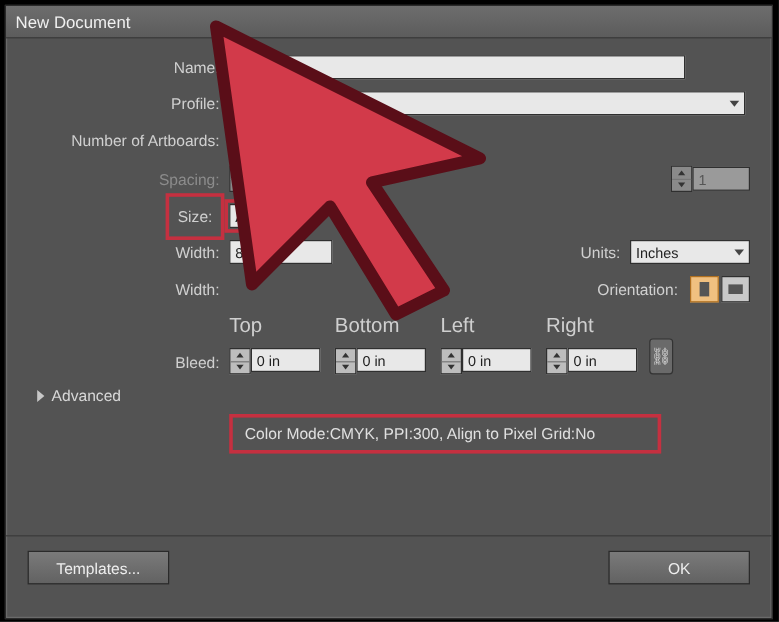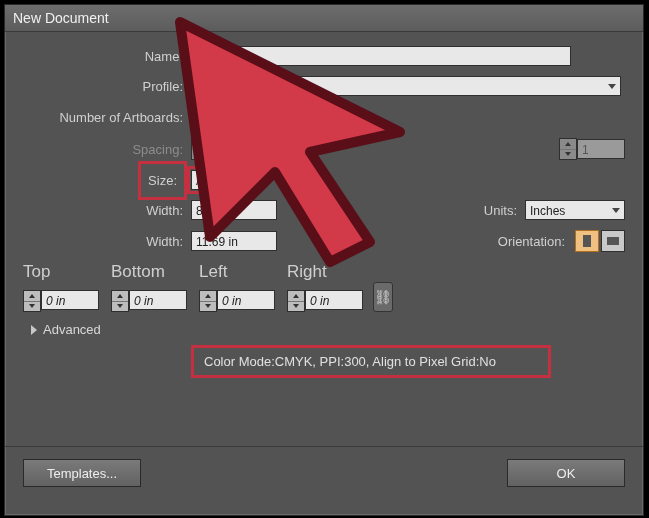--- a/index.html
+++ b/index.html
@@ -53,21 +53,21 @@
     border-bottom:4px solid #333;
   }
   .stepper .down::before{
     content:"";border-left:3px solid transparent;border-right:3px solid transparent;
     border-top:4px solid #333;
   }
   .stepper.disabled{background:#8a8a8a;}
   .hl{outline:3px solid #c53040;outline-offset:1px;}
   .bleed-col{display:flex;flex-direction:column;margin-right:12px;}
   .bleed-col .hdr{font-size:17px;color:#cfcfcf;margin-bottom:8px;}
-  .bleed-box{display:flex;font-style:italic;}
+  .bleed-box{display:flex;}
   .bleed-box .numfield{width:58px;}
   .orient-btn{
     width:22px;height:20px;background:#c9c9c9;border:1px solid #2f2f2f;
     margin-left:2px;display:flex;align-items:center;justify-content:center;
   }
   .orient-btn.selected{background:#f0c080;border-color:#b07020;}
   .orient-btn span{display:block;background:#555;}
   .orient-btn.portrait span{width:8px;height:12px;}
   .orient-btn.landscape span{width:12px;height:8px;}
   .link-icon{
@@ -159,32 +159,32 @@
     <div class="row">
       <div class="label">Width:</div>
       <div class="numfield" style="width:86px">8.27 in</div>
       <div style="flex:1"></div>
       <div class="label" style="width:auto">Units:</div>
       <div class="combo" style="width:100px">Inches</div>
     </div>
 
     <div class="row">
       <div class="label">Width:</div>
-      <div class="numfield" style="width:86px">11.69 in</div>
       <div style="flex:1"></div>
       <div class="label" style="width:auto">Orientation:</div>
       <div class="orient-btn portrait selected">
           <span></span>
         </div>
       <div class="orient-btn landscape">
           <span></span>
         </div>
     </div>
 
     <div class="row" style="align-items:flex-end">
+      <div class="label" style="padding-bottom:2px">Bleed:</div>
 
       <div class="bleed-col">
         <div class="hdr">Top</div>
         <div class="bleed-box">
           <div class="stepper">
               <div class="up"></div>
               <div class="down"></div>
             </div>
           <div class="numfield">0 in</div>
         </div>

